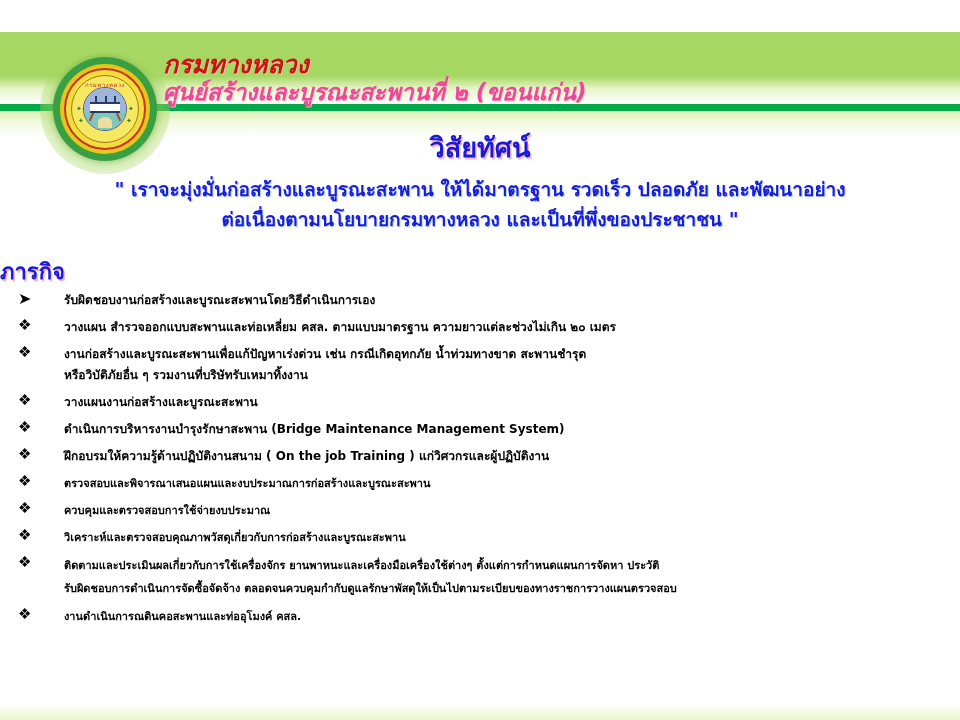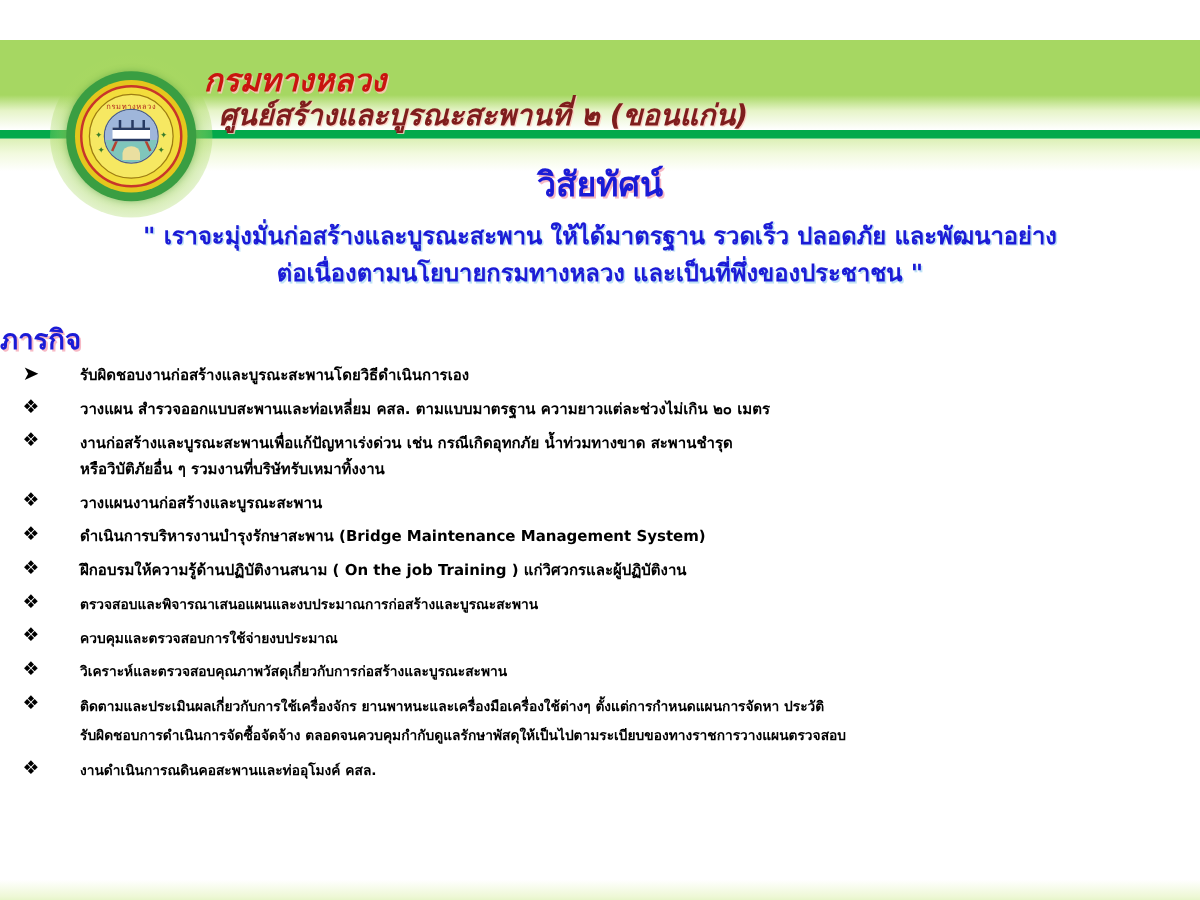--- a/index.html
+++ b/index.html
@@ -190,26 +190,26 @@
     font-family: "DejaVu Sans", sans-serif;
     font-size: 25px;
     font-weight: bold;
     font-style: italic;
     color: #c9140f;
     text-shadow: 1px 1px 0 rgba(255,200,190,0.8);
     white-space: nowrap;
   }
   .org-sub {
     position: absolute;
-    left: 175px; top: 42px;
+    left: 163px; top: 42px;
     font-family: "DejaVu Sans", sans-serif;
     font-size: 23px;
     font-weight: bold;
     font-style: italic;
-    color: #7f1d1d;
+    color: #ec4899;
     text-shadow: 1px 1px 0 rgba(255,200,190,0.8);
     white-space: nowrap;
   }
 
   
   .vision-heading {
     position: absolute;
     left: 0; top: 94px;
     width: 960px;
     text-align: center;

